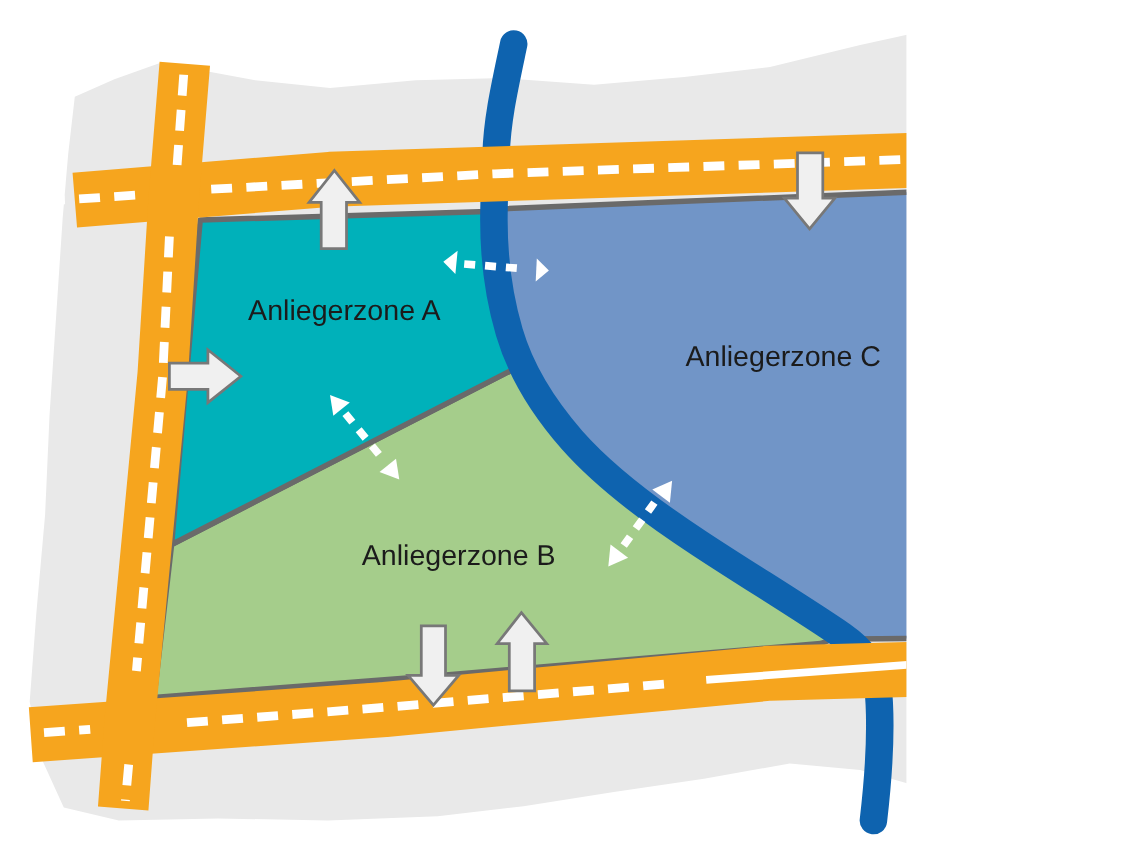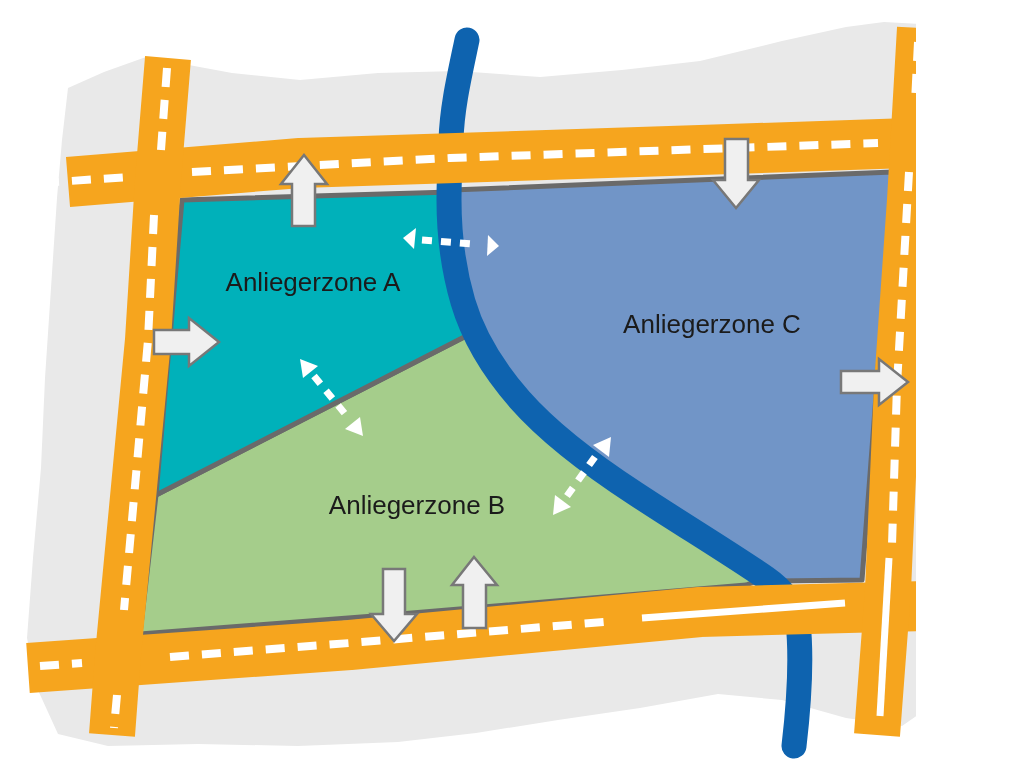--- a/index.html
+++ b/index.html
@@ -1,18 +1,18 @@
 <!DOCTYPE html>
 <html><head>
 <meta charset="utf-8">
 <style>
   html, body { margin: 0; padding: 0; background: #ffffff; }
   .stage {
     position: relative;
-    width: 916px; height: 772px;
+    width: 824px; height: 772px;
     background: #ffffff;
     font-family: "Liberation Sans", sans-serif;
     overflow: hidden;
   }
   svg { display: block; }
 
   .zone   { stroke: #6a6a6a; stroke-width: 5; stroke-linejoin: round; }
   .river  { fill: none; stroke-width: 25; stroke-linecap: round; stroke-linejoin: round; }
   .road-h { fill: none; stroke-width: 50; stroke-linecap: butt; stroke-linejoin: round; }
   .road-v { fill: none; stroke-width: 46; stroke-linecap: butt; stroke-linejoin: round; }

